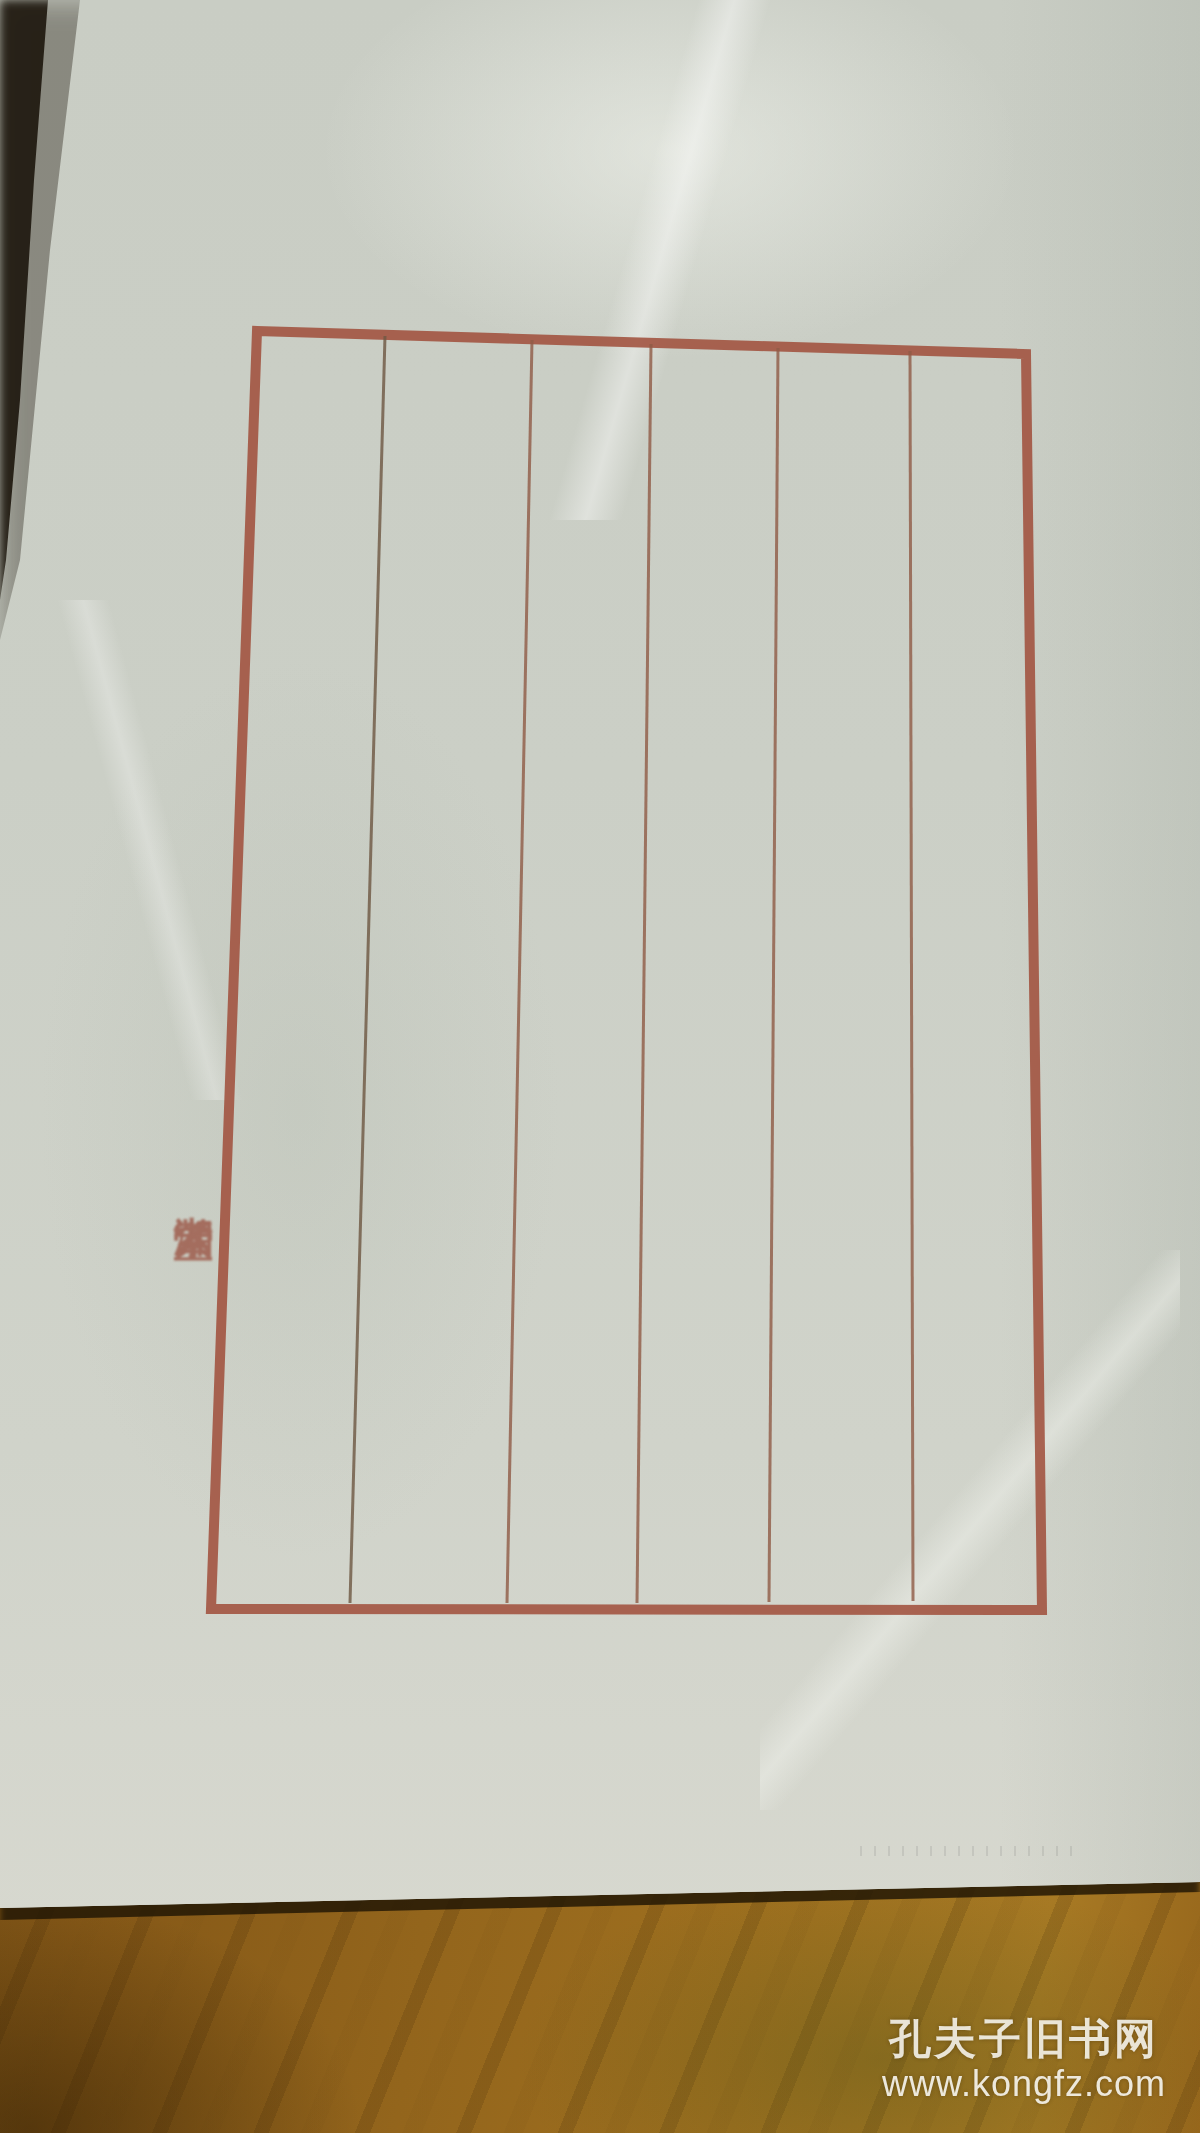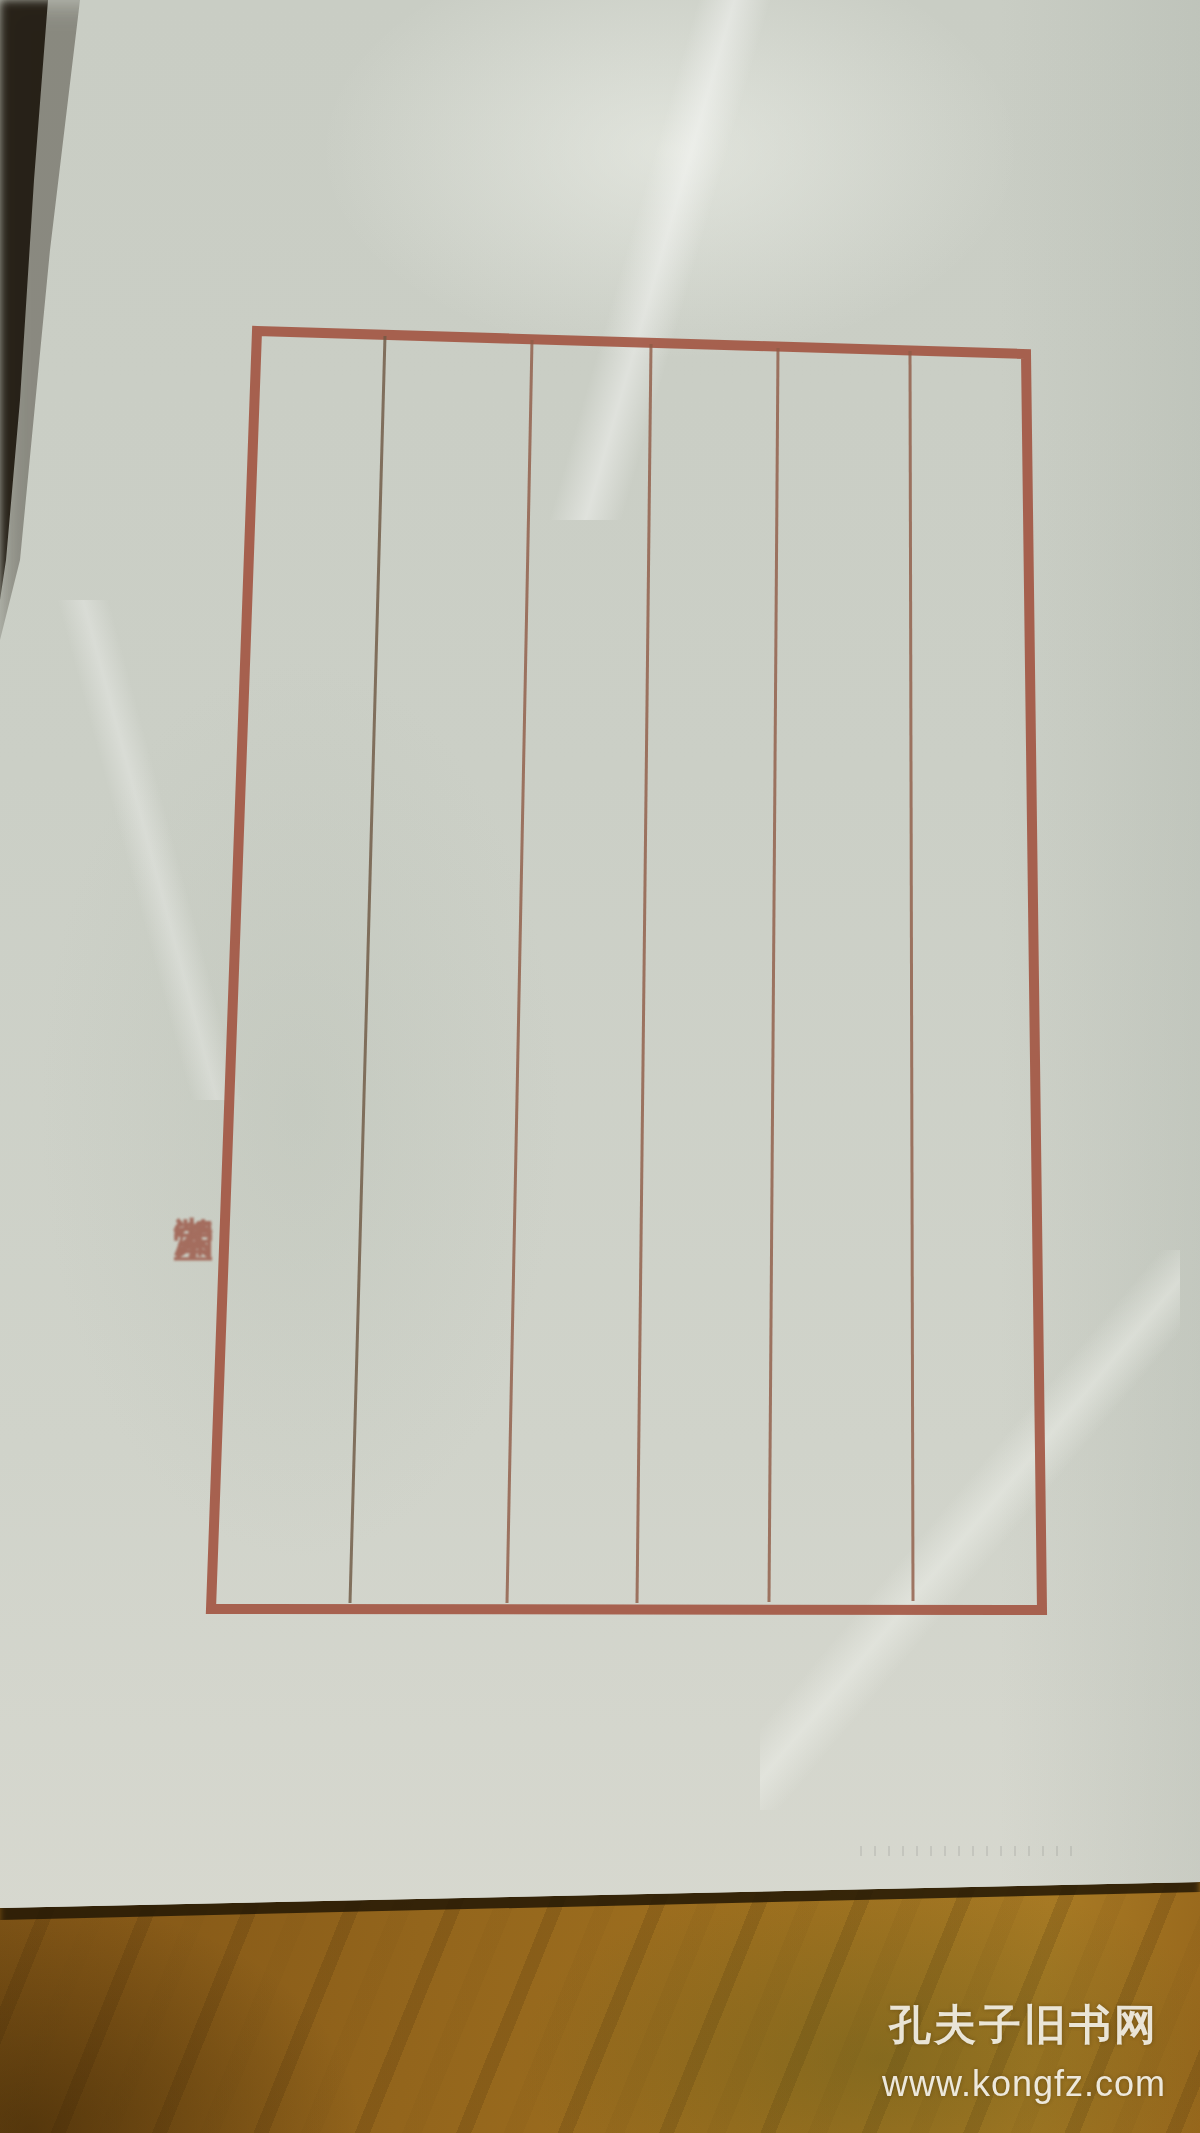--- a/index.html
+++ b/index.html
@@ -139,21 +139,21 @@
     opacity: 0.92;
     text-shadow: 0 0 4px rgba(60,40,0,0.45);
     white-space: nowrap;
     margin-top: 48px;
   }
   .wm-url {
     font-family: "Liberation Sans", sans-serif;
     font-size: 36px;
     letter-spacing: 1px;
     line-height: 1.0;
-    margin-top: 18px;
+    margin-top: 4px;
     opacity: 0.95;
     text-shadow: 0 0 4px rgba(60,40,0,0.4);
     white-space: nowrap;
   }
 </style>
 </head>
 <body>
 
 <div class="scene">
 

